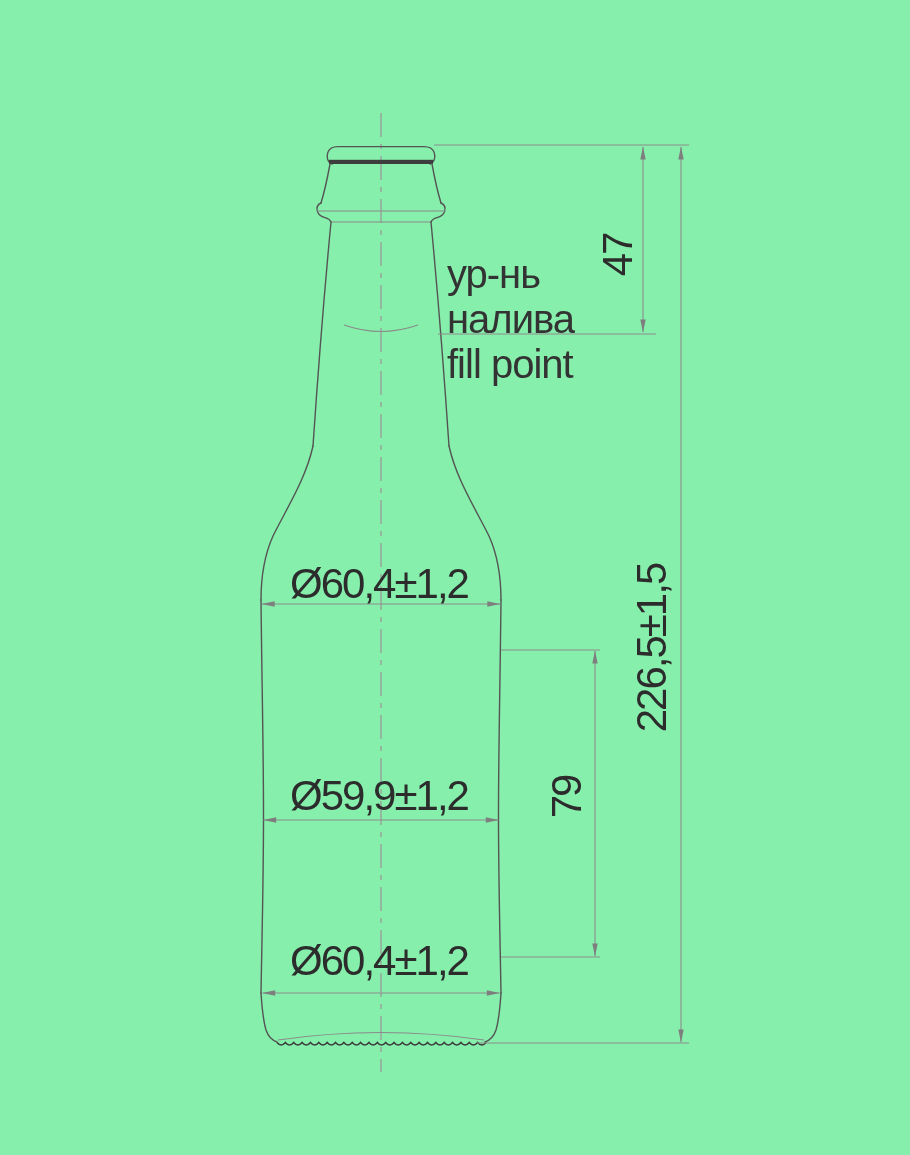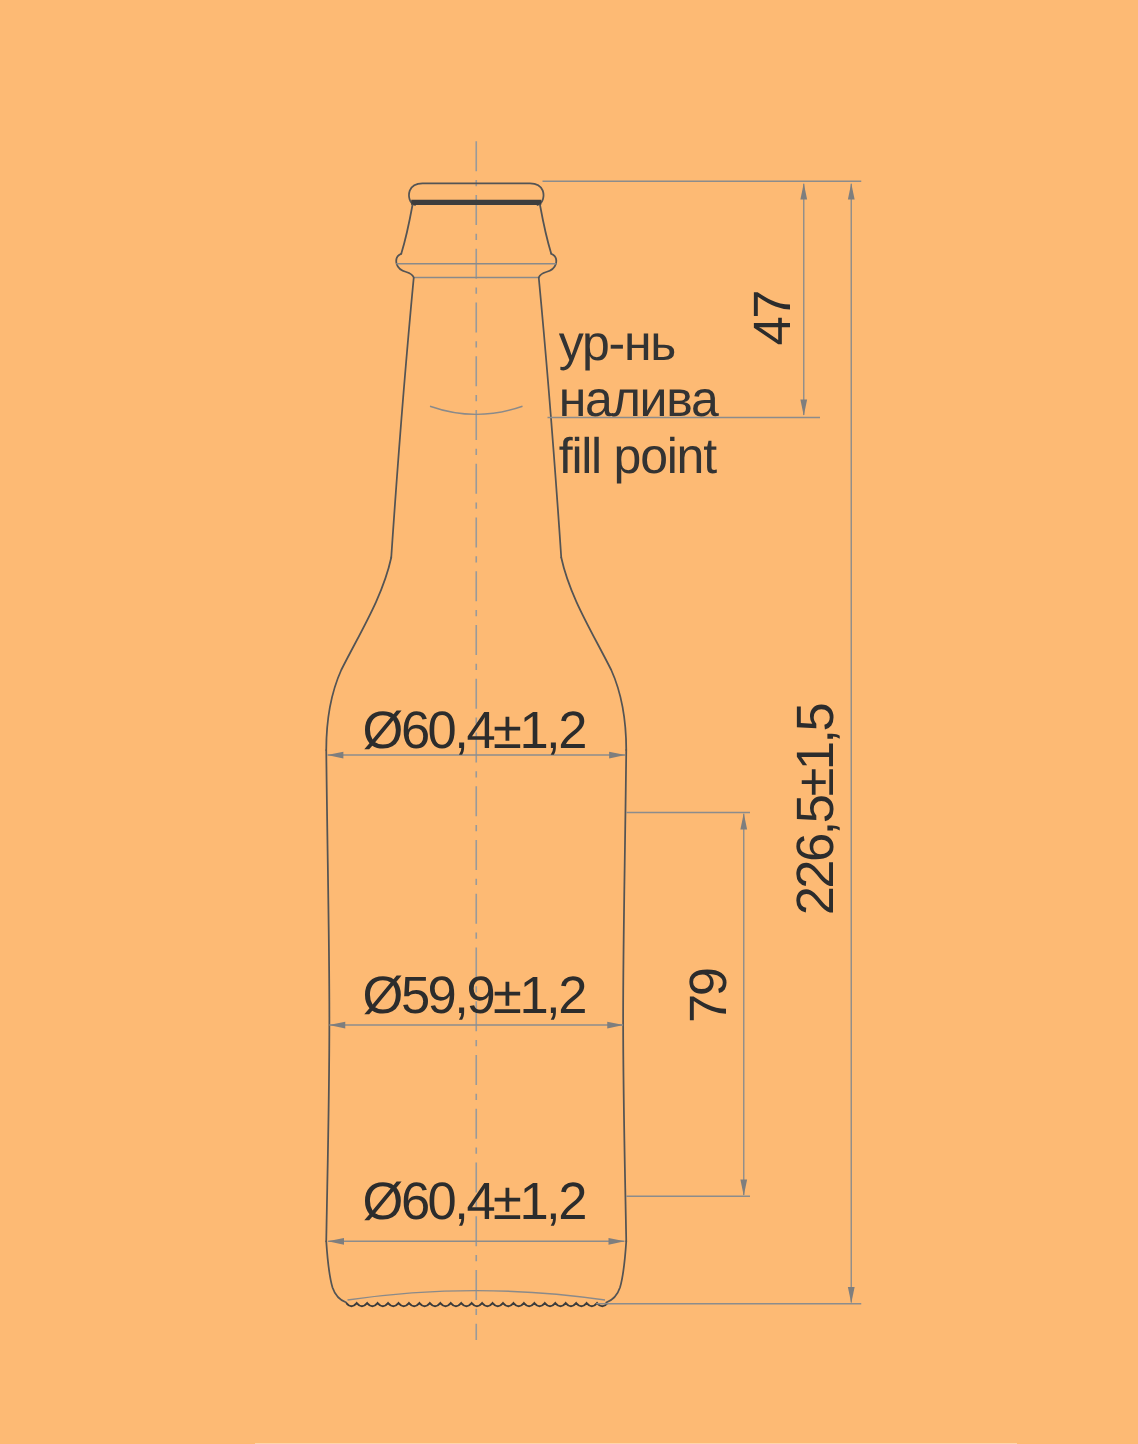--- a/index.html
+++ b/index.html
@@ -1,20 +1,20 @@
 <!DOCTYPE html>
 <html><head>
 <meta charset="utf-8">
 <style>
   html, body { margin: 0; padding: 0; background: #ffffff; }
   .canvas {
     position: relative;
     width: 910px;
     height: 1155px;
-    background: #fdba74;
+    background: #86efac;
     overflow: hidden;
   }
   svg { display: block; }
   .ol   { stroke: #545454; stroke-width: 1.4; fill: none; stroke-linecap: round; }
   .det  { stroke: #8a8a8a; stroke-width: 1.1; fill: none; }
   .dim  { stroke: #8c8c8c; stroke-width: 1.1; fill: none; }
   .cl   { stroke: #9a9a9a; stroke-width: 1.3; fill: none; stroke-dasharray: 24 7 5 7; }
   .knurl{ stroke: #3c3c3c; stroke-width: 1.6; fill: none; }
   .arr  { fill: #7e7e7e; stroke: none; }
   .band { fill: #3d3d3d; stroke: none; }

